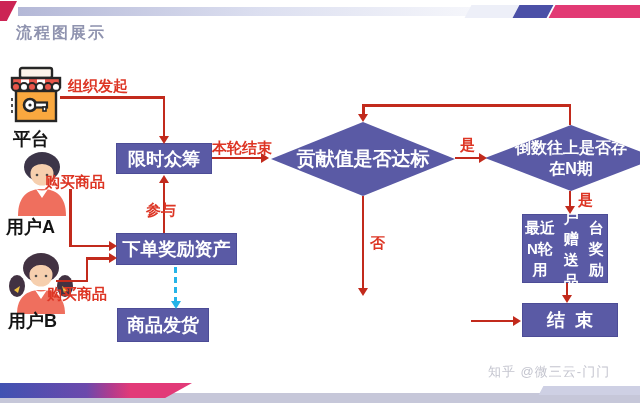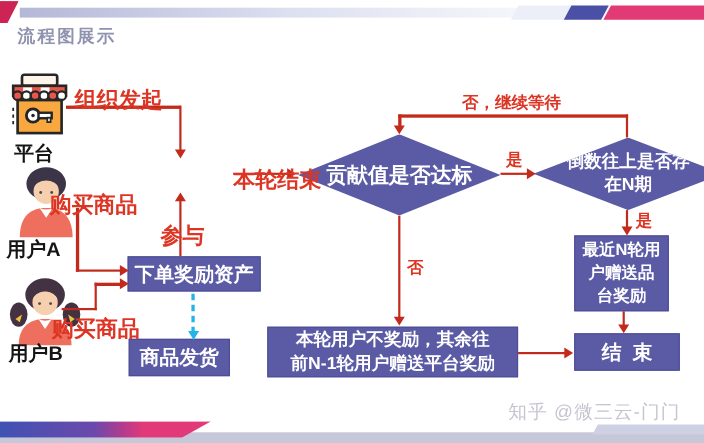--- a/index.html
+++ b/index.html
@@ -15,49 +15,49 @@
   .topright-leadin { position:absolute; left:468px; top:5px; width:52px; height:13px; background:#edeff8; transform:skewX(-28deg); }
   .topright-purple { position:absolute; left:516px; top:5px; width:34px; height:13px; background:#4b50a7; transform:skewX(-28deg); }
   .topright-magenta { position:absolute; left:552px; top:5px; width:100px; height:13px; background:#e23a74; transform:skewX(-28deg); }
   .bottom-strip { position:absolute; left:0; top:393px; width:640px; height:10px; background:#c6c7d9; }
   .bottomright-lav { position:absolute; left:541px; top:386px; width:105px; height:9px; background:#ced0e4; transform:skewX(-28deg); }
   .bottomleft-bar { position:absolute; left:0; top:383px; width:192px; height:15px;
     background:linear-gradient(90deg,#4052b2 0%,#6c49ac 45%,#b23b8d 58%,#e23a78 68%,#e23a78 100%);
     clip-path:polygon(0 0,100% 0,86% 100%,0 100%); }
 
   .page-title { position:absolute; left:16px; top:23px; font-size:16px; font-weight:bold; color:#8f93af; letter-spacing:2px; }
-  .watermark { position:absolute; left:462px; top:363px; font-size:17px; color:#c4c5cf; letter-spacing:1px; white-space:nowrap;
+  .watermark { position:absolute; left:488px; top:363px; font-size:13px; color:#c4c5cf; letter-spacing:1px; white-space:nowrap;
     text-shadow:1px 1px 0 #ffffff; }
 
   
   .pbox { position:absolute; background:#5a5aa5; border:1px solid #4c4c96; color:#fff; font-weight:bold;
     display:flex; align-items:center; justify-content:center; text-align:center; }
   .diamond { position:absolute; background:#5a5aa5; color:#fff; font-weight:bold;
     clip-path:polygon(50% 0%,100% 50%,50% 100%,0% 50%);
     display:flex; flex-direction:column; align-items:center; justify-content:center; text-align:center; }
 
   #box-crowdfunding { left:116px; top:143px; width:96px;  height:31px; font-size:18px; }
   #box-order       { left:116px; top:233px; width:121px; height:32px; font-size:18px; }
   #box-shipping    { left:117px; top:308px; width:92px;  height:34px; font-size:18px; }
   #diamond-contrib { left:271px; top:122px; width:184px; height:74px; font-size:19px; }
   #diamond-nperiod { left:485px; top:125px; width:172px; height:66px; font-size:16px; line-height:21px; }
-  #box-recent      { left:522px; top:214px; width:86px;  height:69px; font-size:15px; line-height:21px; flex-direction:column; }
+  #box-recent      { left:522px; top:214px; width:86px;  height:69px; font-size:15px; line-height:21px; flex-direction:row; }
   #box-noreward    { left:243px; top:297px; width:228px; height:46px; font-size:16px; line-height:21px; flex-direction:column; }
   #box-end         { left:522px; top:303px; width:96px;  height:34px; font-size:18px; white-space:pre; }
 
   
   .actor-label { position:absolute; font-size:18px; font-weight:bold; color:#151515;text-align:right; }
   #lbl-platform { left:13px; top:127px; }
   #lbl-usera    { left:6px;  top:215px; }
   #lbl-userb    { left:8px;  top:309px; }
   .actor-icon { position:absolute; }
 
   
   .rline { position:absolute; background:#c22a1c; }
-  .elabel { position:absolute; color:#dd3524; font-weight:bold; font-size:20px; white-space:nowrap; }
+  .elabel { position:absolute; color:#dd3524; font-weight:bold; font-size:15px; white-space:nowrap; }
   .ah { position:absolute; width:0; height:0; }
   .ah-right { border-top:5px solid transparent; border-bottom:5px solid transparent; border-left:8px solid #c22a1c; }
   .ah-down  { border-left:5px solid transparent; border-right:5px solid transparent; border-top:8px solid #c22a1c; }
   .ah-up    { border-left:5px solid transparent; border-right:5px solid transparent; border-bottom:8px solid #c22a1c; }
   .dashed-line { position:absolute; left:174px; top:267px; height:36px; width:0; border-left:3px dashed #25b4e8; }
   .ah-down-cyan { border-left:5px solid transparent; border-right:5px solid transparent; border-top:8px solid #25b4e8; }
 </style>
 </head>
 <body>
 
@@ -114,50 +114,47 @@
     <path d="M23,22 Q24,8 37,8 Q50,8 51,22 Q44,12 37,13 Q30,12 23,22 Z" fill="#423242"></path>
     <circle cx="32" cy="24" r="1.3" fill="#4a4a4a"></circle>
     <circle cx="42" cy="24" r="1.3" fill="#4a4a4a"></circle>
     <path d="M10,38 L16,34 L14,41 Z" fill="#f0c040"></path>
     <path d="M64,38 L58,34 L60,41 Z" fill="#f0c040"></path>
     <path d="M13,62 C13,45 23,38 37,38 C51,38 61,45 61,62 Z" fill="#ef6f5e"></path>
     <path d="M31,38 L37,47 L43,38 Q37,41 31,38 Z" fill="#ffffff"></path>
   </svg>
   <div class="actor-label" id="lbl-userb">用户B</div>
 
+  <div class="pbox" id="box-crowdfunding">限时众筹</div>
   <div class="pbox" id="box-shipping">商品发货</div>
   <div class="pbox" id="box-order">下单奖励资产</div>
 
   <div class="diamond" id="diamond-contrib">
     <span>贡献值是否达标</span>
   </div>
   <div class="diamond" id="diamond-nperiod">
     <span>倒数往上是否存</span>
     <span>在N期</span>
   </div>
 
   <div class="pbox" id="box-recent">
     <span>最近N轮用</span>
     <span>户赠送品</span>
     <span>台奖励</span>
   </div>
-  <div class="pbox" id="box-noreward">
-    <span>本轮用户不奖励，其余往</span>
-    <span>前N-1轮用户赠送平台奖励</span>
-  </div>
   <div class="pbox" id="box-end">结  束</div>
 
   <div class="rline" style="left:60px;top:96px;width:104px;height:2.5px;"></div>
   <div class="rline" style="left:162.5px;top:96px;width:2.5px;height:41px;"></div>
   <div class="ah ah-down" style="left:158.5px;top:136px;"></div>
   <div class="elabel" style="left:68px;top:77px;">组织发起</div>
 
   <div class="rline" style="left:212px;top:156.5px;width:50px;height:2.5px;"></div>
   <div class="ah ah-right" style="left:261px;top:152.5px;"></div>
-  <div class="elabel" style="left:212px;top:150px;">本轮结束</div>
+  <div class="elabel" style="left:212px;top:139px;">本轮结束</div>
 
   <div class="rline" style="left:162.5px;top:180px;width:2.5px;height:53px;"></div>
   <div class="ah ah-up" style="left:158.5px;top:175px;"></div>
   <div class="elabel" style="left:146px;top:201px;">参与</div>
 
   <div class="rline" style="left:69px;top:189px;width:2.5px;height:58px;"></div>
   <div class="rline" style="left:69px;top:244.5px;width:41px;height:2.5px;"></div>
   <div class="ah ah-right" style="left:109px;top:240.5px;"></div>
   <div class="elabel" style="left:45px;top:173px;">购买商品</div>
 
@@ -168,21 +165,20 @@
   <div class="elabel" style="left:47px;top:285px;">购买商品</div>
 
   <div class="rline" style="left:455px;top:156.5px;width:26px;height:2.5px;"></div>
   <div class="ah ah-right" style="left:479px;top:152.5px;"></div>
   <div class="elabel" style="left:460px;top:136px;font-size:15px;">是</div>
 
   <div class="rline" style="left:568.5px;top:104px;width:2.5px;height:21px;"></div>
   <div class="rline" style="left:362px;top:104px;width:209px;height:2.5px;"></div>
   <div class="rline" style="left:362px;top:104px;width:2.5px;height:11px;"></div>
   <div class="ah ah-down" style="left:358px;top:114px;"></div>
-  <div class="elabel" style="left:420px;top:84px;font-size:15px;">否，继续等待</div>
 
   <div class="rline" style="left:361.5px;top:196px;width:2.5px;height:93px;"></div>
   <div class="ah ah-down" style="left:357.5px;top:288px;"></div>
   <div class="elabel" style="left:370px;top:234px;font-size:15px;">否</div>
 
   <div class="rline" style="left:568.5px;top:191px;width:2.5px;height:16px;"></div>
   <div class="ah ah-down" style="left:564.5px;top:206px;"></div>
   <div class="elabel" style="left:578px;top:191px;font-size:15px;">是</div>
 
   <div class="rline" style="left:565.5px;top:283px;width:2.5px;height:13px;"></div>

